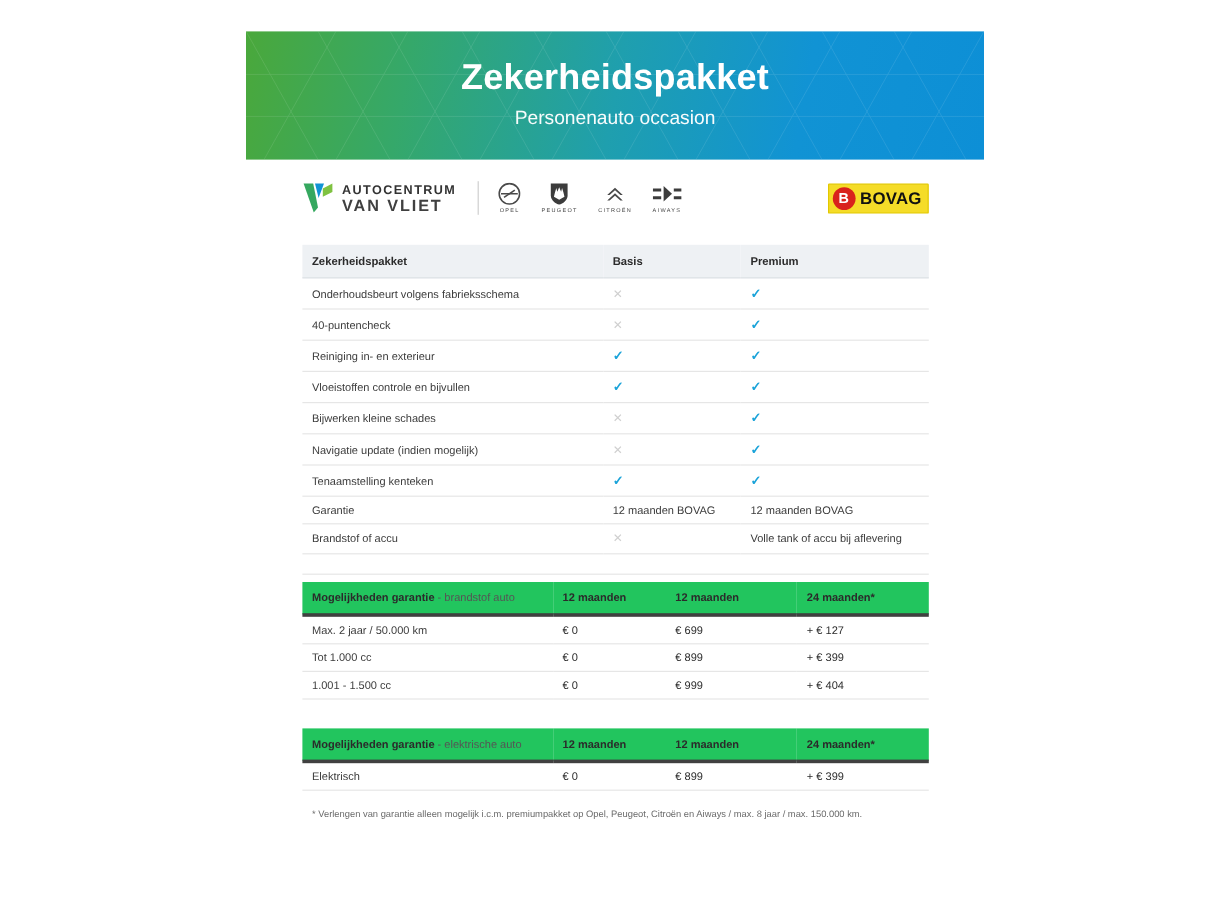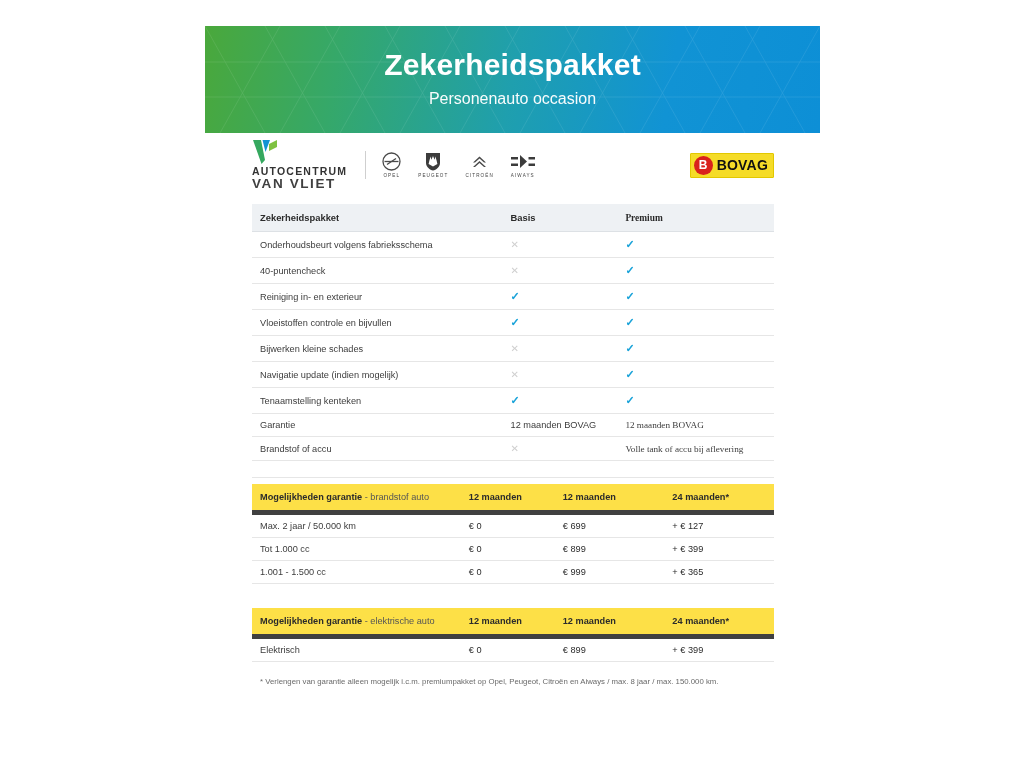--- a/index.html
+++ b/index.html
@@ -56,21 +56,21 @@
     position: absolute;
     left: 252px; top: 118px; width: 522px;
   }
   
   .logo-row {
     display: flex;
     align-items: center;
     height: 42px;
     margin-bottom: 18px;
   }
-  .vv-logo { display: flex; align-items: flex-start; flex-direction: column; }
+  .vv-logo { display: flex; align-items: flex-end; }
   .vv-mark { width: 26px; height: 28px; margin-right: 7px; }
   .vv-text { line-height: 1.05; }
   .vv-text .l1 { font-size: 10.5px; letter-spacing: 1.2px; color: #333; font-weight: bold; }
   .vv-text .l2 { font-size: 13.5px; letter-spacing: 1.6px; color: #404040; font-weight: bold; }
   .logo-divider {
     width: 1px; height: 28px; background: #cfcfcf; margin: 0 16px 0 18px;
   }
   .brand-logos { display: flex; align-items: center; gap: 17px; }
   .brand { text-align: center; }
   .brand-glyph { height: 19px; display: flex; align-items: center; justify-content: center; }
@@ -109,44 +109,44 @@
   table.pkg thead th {
     background: #eef1f4;
     font-weight: bold;
     color: #2b2b2b;
     font-size: 9.4px;
     border-bottom: 1px solid #dde1e5;
     padding: 8px 8px;
   }
   .col-feature { width: 48%; }
   .col-basis  { width: 22%; }
-  .col-prem   { width: 30%; font-family: Liberation Serif, serif; }
+  .col-prem   { width: 30%; }
   .check { color: #1aa3d9; font-size: 11px; font-weight: bold; }
   .cross { color: #cfcfcf; font-size: 10px; }
   .spacer-row td { border-bottom: none; height: 16px; padding: 0; }
 
   table.opts {
     width: 100%;
     border-collapse: collapse;
     font-size: 9.2px;
     color: #3c3c3c;
     margin-top: 6px;
   }
   table.opts th, table.opts td {
     text-align: left;
     padding: 6px 8px;
     border-bottom: 1px solid #e6e6e6;
     font-weight: normal;
     vertical-align: middle;
   }
   table.opts thead th {
-    background: #fde047;
+    background: #22c55e;
     font-weight: bold;
     color: #2b2b2b;
-    border-bottom: 5px solid #404040;
+    border-bottom: 3px solid #404040;
     padding: 8px 8px;
   }
   table.opts thead th .sub { font-weight: normal; color: #555; }
   .o-c1 { width: 40%; }
   .o-c2 { width: 18%; }
   .o-c3 { width: 21%; }
   .o-c4 { width: 21%; }
   .amount { font-weight: bold; color: #2b2b2b; }
 
   .footnote {
@@ -329,21 +329,21 @@
           <tr>
             <td class="o-c1">Tot 1.000 cc</td>
             <td class="o-c2 amount">€ 0</td>
             <td class="o-c3 amount">€ 899</td>
             <td class="o-c4 amount">+ € 399</td>
           </tr>
           <tr>
             <td class="o-c1">1.001 - 1.500 cc</td>
             <td class="o-c2 amount">€ 0</td>
             <td class="o-c3 amount">€ 999</td>
-            <td class="o-c4 amount">+ € 365</td>
+            <td class="o-c4 amount">+ € 404</td>
           </tr>
         </tbody>
     </table>
 
     <table class="opts" style="margin-top:0">
       <tbody>
           <tr class="spacer-row">
             <td colspan="4" style="border-bottom:none;height:18px;padding:0"></td>
           </tr>
         </tbody>

